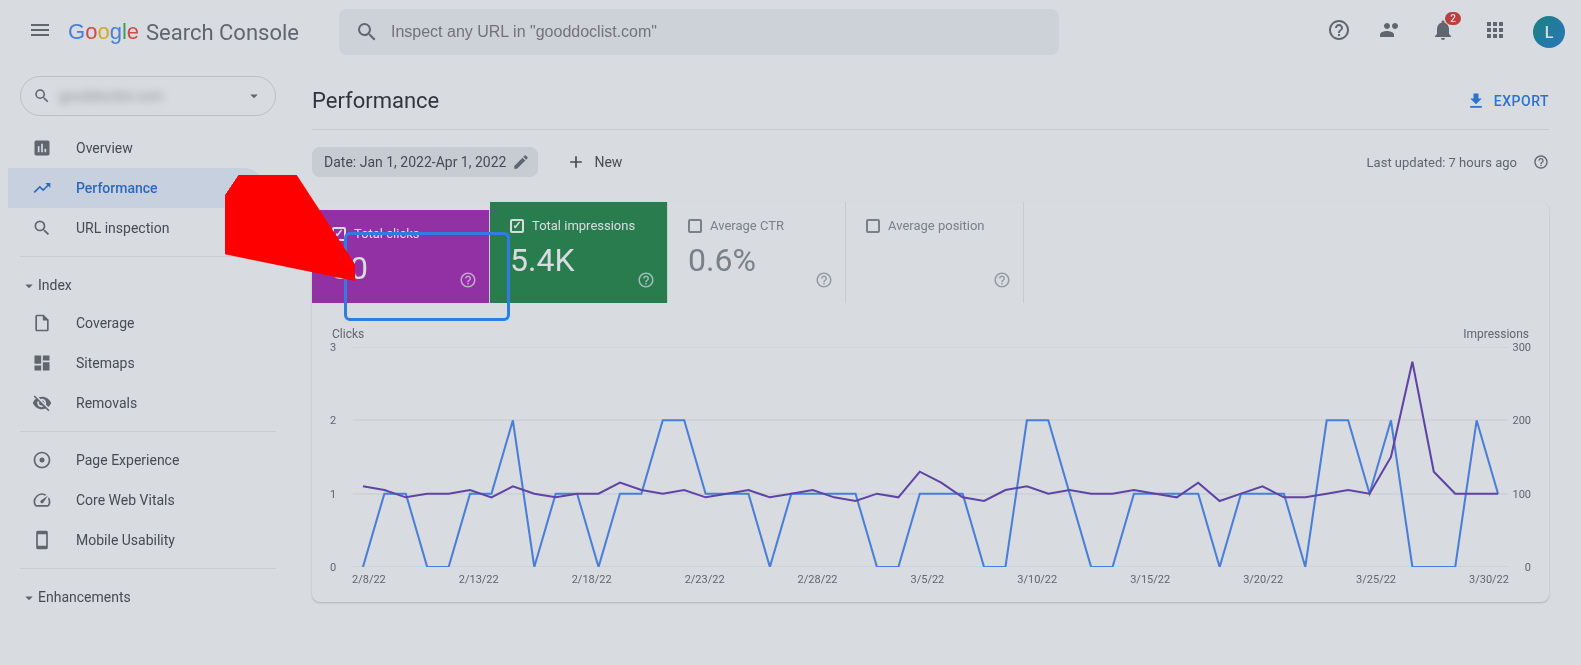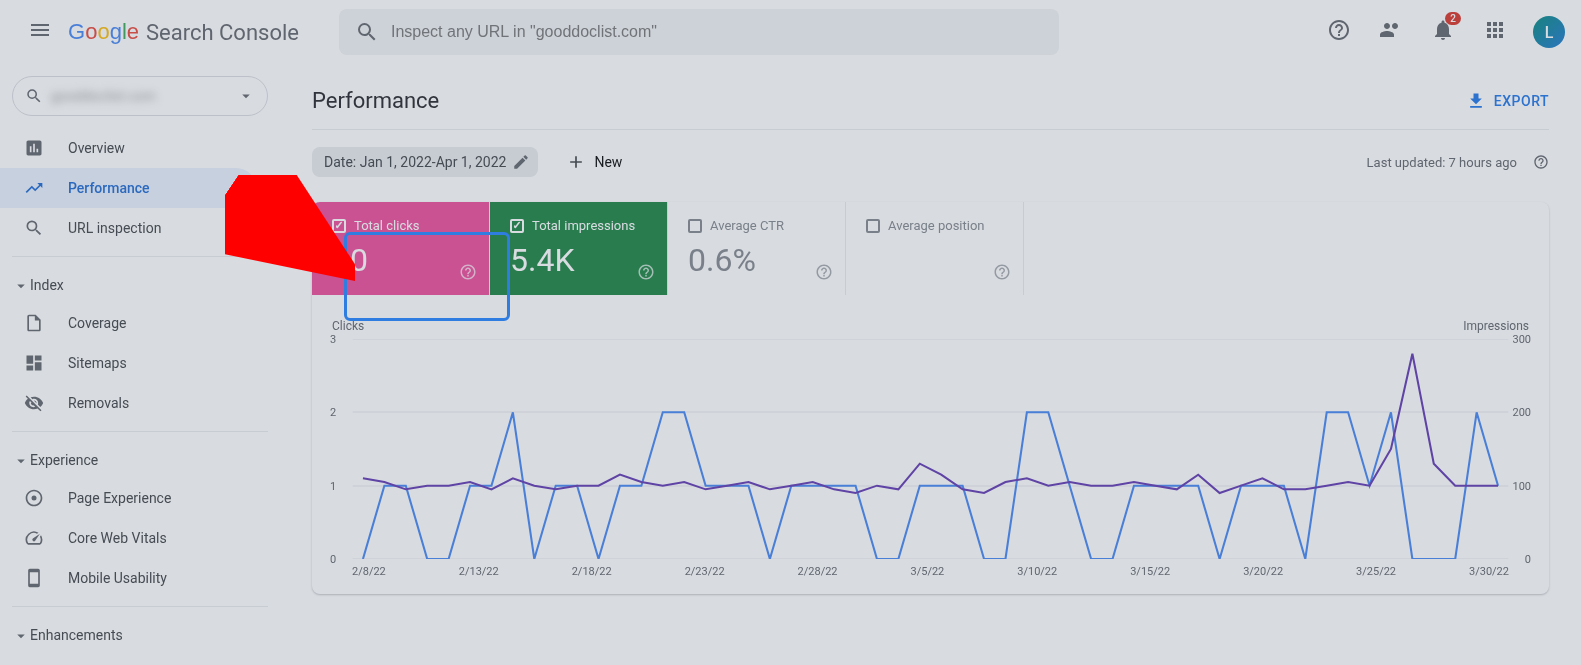--- a/index.html
+++ b/index.html
@@ -17,21 +17,21 @@
 .search-bar { flex: 1; max-width: 720px; margin-left: 40px; display: flex; align-items: center; background: #f1f3f4; border-radius: 8px; height: 46px; padding: 0 16px; }
 .search-bar svg { width: 24px; height: 24px; fill: #5f6368; }
 .search-bar input { border: none; background: transparent; font-size: 16px; margin-left: 12px; flex: 1; outline: none; color: #3c4043; }
 .header-actions { display: flex; align-items: center; margin-left: auto; gap: 8px; }
 .icon-btn { padding: 10px; cursor: pointer; border-radius: 50%; position: relative; }
 .icon-btn svg { width: 24px; height: 24px; fill: #5f6368; }
 .badge { position: absolute; top: 4px; right: 4px; background: #d93025; color: #fff; font-size: 10px; border-radius: 10px; padding: 1px 5px; font-weight: 500; }
 .avatar { width: 32px; height: 32px; border-radius: 50%; background: linear-gradient(135deg,#00897b,#1976d2); display: flex; align-items: center; justify-content: center; color: #fff; font-weight: 500; margin-left: 8px; }
 
 
-.sidebar { position: absolute; top: 64px; left: 0; width: 280px; bottom: 0; padding-top: 12px; }
+.sidebar { position: absolute; top: 64px; left: 8px; width: 280px; bottom: 0; padding-top: 12px; }
 .property-selector { margin: 0 12px 12px; border: 1px solid #dadce0; border-radius: 24px; height: 40px; display: flex; align-items: center; padding: 0 12px; gap: 8px; }
 .property-selector .blur { filter: blur(4px); color: #999; font-size: 14px; flex: 1; }
 .property-selector svg { width: 18px; height: 18px; fill: #5f6368; }
 .nav-item { display: flex; align-items: center; height: 40px; padding: 0 24px; gap: 24px; font-size: 14px; color: #3c4043; cursor: pointer; border-radius: 0 20px 20px 0; margin-right: 24px; }
 .nav-item.active { background: #e8f0fe; color: #1967d2; font-weight: 500; }
 .nav-item.active svg { fill: #1967d2; }
 .nav-item svg { width: 20px; height: 20px; fill: #5f6368; }
 .nav-section { display: flex; align-items: flex-start; padding: 12px 12px 8px; gap: 0; font-size: 14px; color: #3c4043; cursor: pointer; }
 .nav-section svg { width: 18px; height: 18px; fill: #5f6368; }
 .nav-divider { height: 1px; background: #e8eaed; margin: 8px 12px; }
@@ -40,30 +40,30 @@
 .main { position: absolute; top: 64px; left: 280px; right: 0; bottom: 0; padding: 24px 32px; overflow: auto; }
 .page-header { display: flex; align-items: center; justify-content: space-between; padding-bottom: 16px;}
 .page-title { font-size: 22px; color: #202124; font-weight: 400; }
 .export-btn { display: flex; align-items: center; gap: 8px; color: #1a73e8; font-size: 14px; font-weight: 500; cursor: pointer; letter-spacing: 0.5px; }
 .export-btn svg { width: 20px; height: 20px; fill: #1a73e8; }
 .main hr { border: none; border-top: 1px solid #e8eaed; margin-bottom: 16px; }
 
 .filters-row { display: flex; align-items: center; gap: 8px; margin-bottom: 24px; }
 .chip { display: flex; align-items: center; background: #e8eaed; border-radius: 8px; padding: 6px 8px 6px 12px; font-size: 14px; color: #3c4043; gap: 6px; cursor: pointer; }
 .chip svg { width: 18px; height: 18px; fill: #5f6368; }
-.new-filter { display: flex; align-items: center; gap: 8px; padding: 6px 12px; font-size: 14px; color: #000000; cursor: pointer; margin-left: 8px; justify-content: flex-end;}
+.new-filter { display: flex; align-items: center; gap: 8px; padding: 6px 12px; font-size: 14px; color: #404040; cursor: pointer; margin-left: 8px; justify-content: flex-end;}
 .new-filter svg { width: 20px; height: 20px; fill: #3c4043; }
 .last-updated { margin-left: auto; font-size: 13px; color: #5f6368; display: flex; align-items: center; gap: 16px; }
 .last-updated svg { width: 16px; height: 16px; fill: #5f6368; }
 
 
 .card { background: #fff; border-radius: 8px; box-shadow: 0 1px 2px rgba(60,64,67,0.3); }
 .metric-cards { display: flex; }
 .metric-card { flex: 0 0 178px; padding: 16px 20px; position: relative; border-right: 1px solid #e8eaed; }
-.metric-card.clicks { background: #ec4899; color: #fff; border-top-left-radius: 8px; }
+.metric-card.clicks { background: #a21caf; color: #fff; border-top-left-radius: 8px; margin-top: 8px; }
 .metric-card.impressions { background: #15803d; color: #fff; }
 .metric-card .check-row { display: flex; align-items: center; gap: 8px; font-size: 13px; margin-bottom: 8px; }
 .metric-card .check-box { width: 14px; height: 14px; border: 2px solid currentColor; border-radius: 2px; display: flex; align-items: center; justify-content: center; }
 .metric-card .check-box.checked::after { content: "✓"; font-size: 11px; font-weight: bold; }
 .metric-card.inactive { color: #80868b; }
 .metric-card .value { font-size: 32px; font-weight: 400; }
 .metric-card .help { position: absolute; bottom: 10px; right: 12px; }
 .metric-card .help svg { width: 18px; height: 18px; fill: currentColor; opacity: 0.7; }
 
 
@@ -175,26 +175,20 @@
     <span>Sitemaps</span>
   </div>
   <div class="nav-item">
     <svg viewBox="0 0 24 24">
         <path d="M12 7c2.76 0 5 2.24 5 5 0 .65-.13 1.26-.36 1.83l2.92 2.92c1.51-1.26 2.7-2.89 3.43-4.75-1.73-4.39-6-7.5-11-7.5-1.4 0-2.74.25-3.98.7l2.16 2.16C10.74 7.13 11.35 7 12 7zM2 4.27l2.28 2.28.46.46C3.08 8.3 1.78 10.02 1 12c1.73 4.39 6 7.5 11 7.5 1.55 0 3.03-.3 4.38-.84l.42.42L19.73 22 21 20.73 3.27 3 2 4.27zM7.53 9.8l1.55 1.55c-.05.21-.8.43-.8.65 0 1.66 1.34 3 3 3 .22 0 .44-.3.65-.08l1.55 1.55c-.67.33-1.41.53-2.2.53-2.76 0-5-2.24-5-5 0-.79.2-1.53.53-2.2zm4.31-.78l3.15 3.15.02-.16c0-1.66-1.34-3-3-3l-.17.01z"></path>
       </svg>
     <span>Removals</span>
   </div>
   <div class="nav-divider"></div>
 
-  <div class="nav-section">
-    <svg viewBox="0 0 24 24">
-        <path d="M7 10l5 5 5-5z"></path>
-      </svg>
-    <span>Experience</span>
-  </div>
   <div class="nav-item">
     <svg viewBox="0 0 24 24">
         <path d="M12 2C6.48 2 2 6.48 2 12s4.48 10 10 10 10-4.48 10-10S17.52 2 12 2zm0 18c-4.41 0-8-3.59-8-8s3.59-8 8-8 8 3.59 8 8-3.59 8-8 8z"></path>
         <circle cx="12" cy="12" r="3"></circle>
       </svg>
     <span>Page Experience</span>
   </div>
   <div class="nav-item">
     <svg viewBox="0 0 24 24">
         <path d="M20.38 8.57l-1.23 1.85a8 8 0 01-.22 7.58H5.07A8 8 0 0115.58 6.85l1.85-1.23A10 10 0 003.35 19a2 2 0 001.72 1h13.85a2 2 0 001.74-1 10 10 0 00-.27-10.44z"></path>

